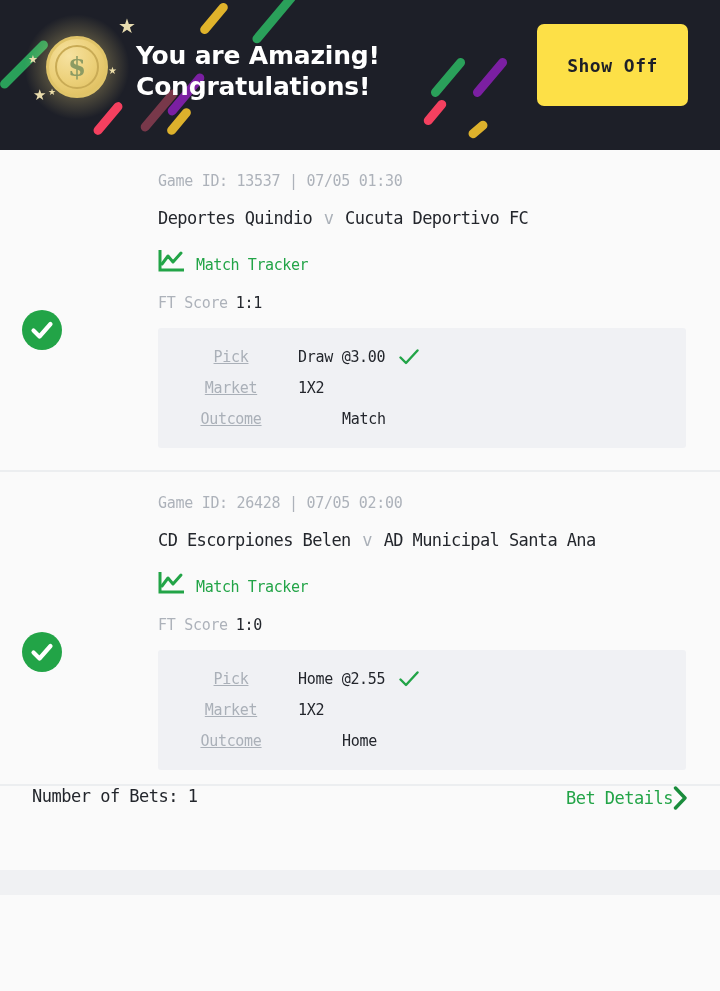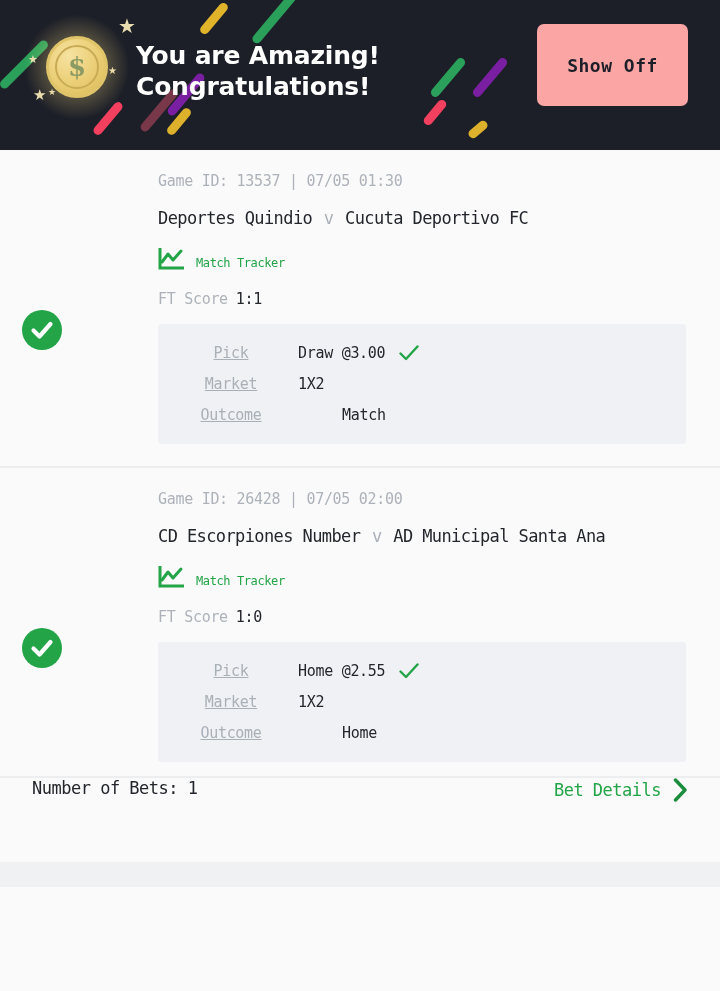--- a/index.html
+++ b/index.html
@@ -95,21 +95,21 @@
     white-space: nowrap;
   }
   .banner-title div { display: block; }
 
   .show-off-btn {
     position: absolute;
     right: 32px;
     top: 24px;
     width: 151px;
     height: 82px;
-    background: #fca5a5;
+    background: #fde047;
     border: none;
     border-radius: 7px;
     color: #1d1f28;
     font-family: "DejaVu Sans Mono", monospace;
     font-size: 18px;
     font-weight: bold;
     letter-spacing: 0.5px;
     cursor: pointer;
   }
 
@@ -156,21 +156,21 @@
     display: flex;
     align-items: center;
     gap: 12px;
     margin-bottom: 20px;
     cursor: pointer;
     width: max-content;
   }
   .tracker-icon { width: 26px; height: 22px; display: block; }
   .tracker-label {
     font-family: "DejaVu Sans Mono", monospace;
-    font-size: 12px;
+    font-size: 15px;
     color: #22a447;
     letter-spacing: -0.4px;
     margin-top: 8px;
   }
 
   .ft-score {
     font-family: "DejaVu Sans Mono", monospace;
     font-size: 15px;
     color: #adb2ba;
     letter-spacing: -0.3px;
@@ -219,21 +219,20 @@
   }
   .bets-count {
     font-family: "DejaVu Sans Mono", monospace;
     font-size: 17px;
     color: #23262c;
     letter-spacing: -0.5px;
   }
   .bet-details {
     display: flex;
     align-items: center;
-    gap: 12px;
     cursor: pointer;
   }
   .bet-details-label {
     font-family: "DejaVu Sans Mono", monospace;
     font-size: 17px;
     color: #22a447;
     letter-spacing: -0.5px;
   }
   .chevron { display: block; }
 
@@ -334,21 +333,21 @@
       <div class="status-badge" style="top:160px;">
         <svg width="40" height="40" viewBox="0 0 40 40" aria-hidden="true">
           <circle cx="20" cy="20" r="20" fill="#22a447"></circle>
           <path d="M11.5 20.5 L17.5 26.5 L28.5 14" stroke="#ffffff" stroke-width="4.2" fill="none" stroke-linecap="round" stroke-linejoin="round"></path>
         </svg>
       </div>
 
       <div class="bet-body">
         <div class="game-id">Game ID: 26428 | 07/05 02:00</div>
 
-        <div class="match-title"><span>CD Escorpiones Number</span> <span class="vs">v</span> <span>AD Municipal Santa Ana</span></div>
+        <div class="match-title"><span>CD Escorpiones Belen</span> <span class="vs">v</span> <span>AD Municipal Santa Ana</span></div>
 
         <div class="tracker-link">
           <svg class="tracker-icon" viewBox="0 0 26 22" aria-hidden="true">
             <path d="M2 1 L2 20 L25 20" stroke="#22a447" stroke-width="3" fill="none" stroke-linecap="square"></path>
             <path d="M4 14 L10 6 L15 12 L23 3" stroke="#22a447" stroke-width="3" fill="none" stroke-linecap="round" stroke-linejoin="round"></path>
           </svg>
           <span class="tracker-label">Match Tracker</span>
         </div>
 
         <div class="ft-score"><span>FT Score</span><span class="score-val">1:0</span></div>

